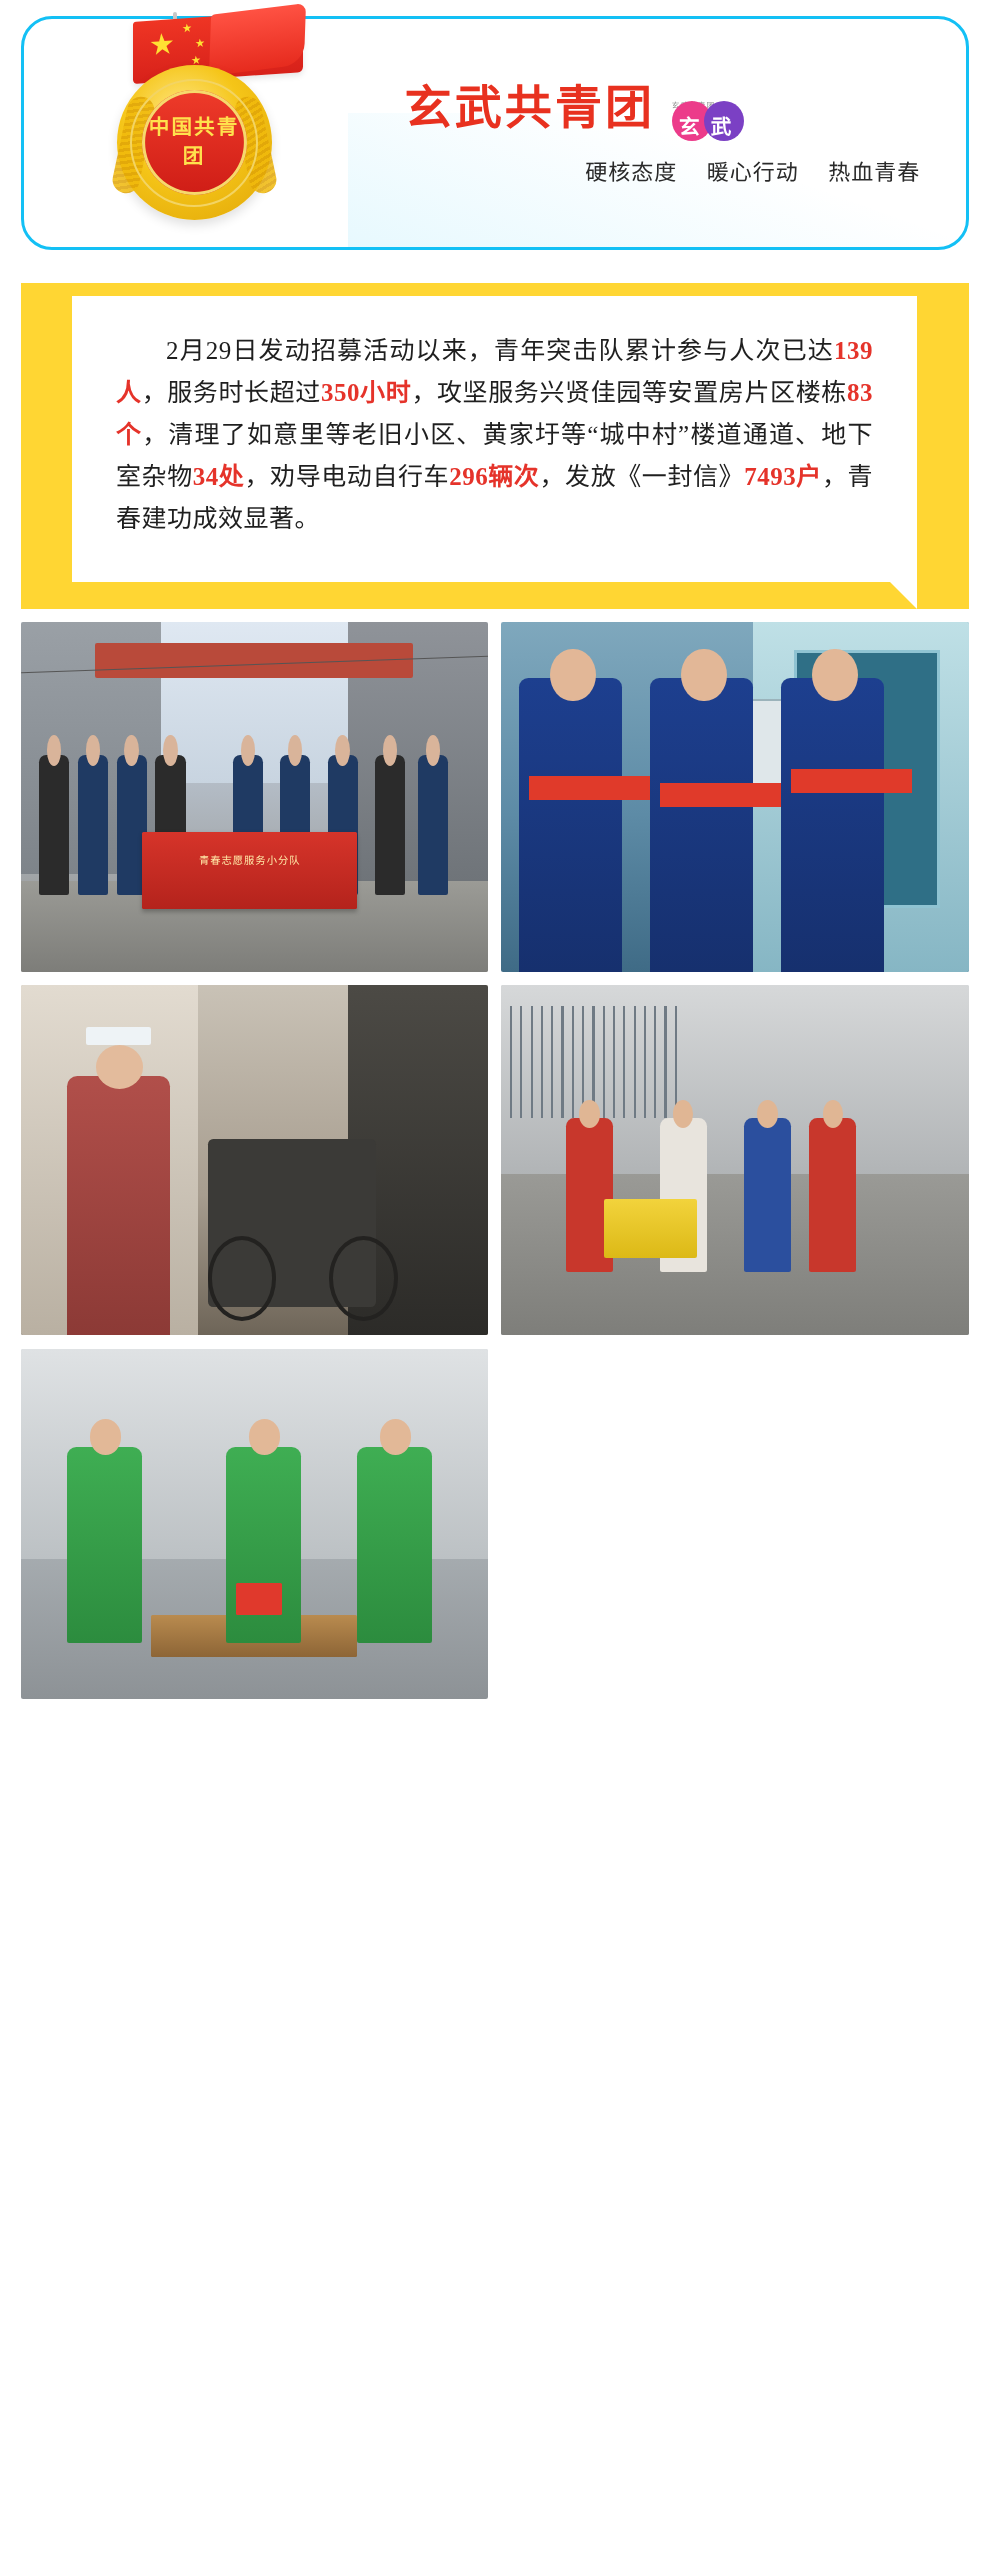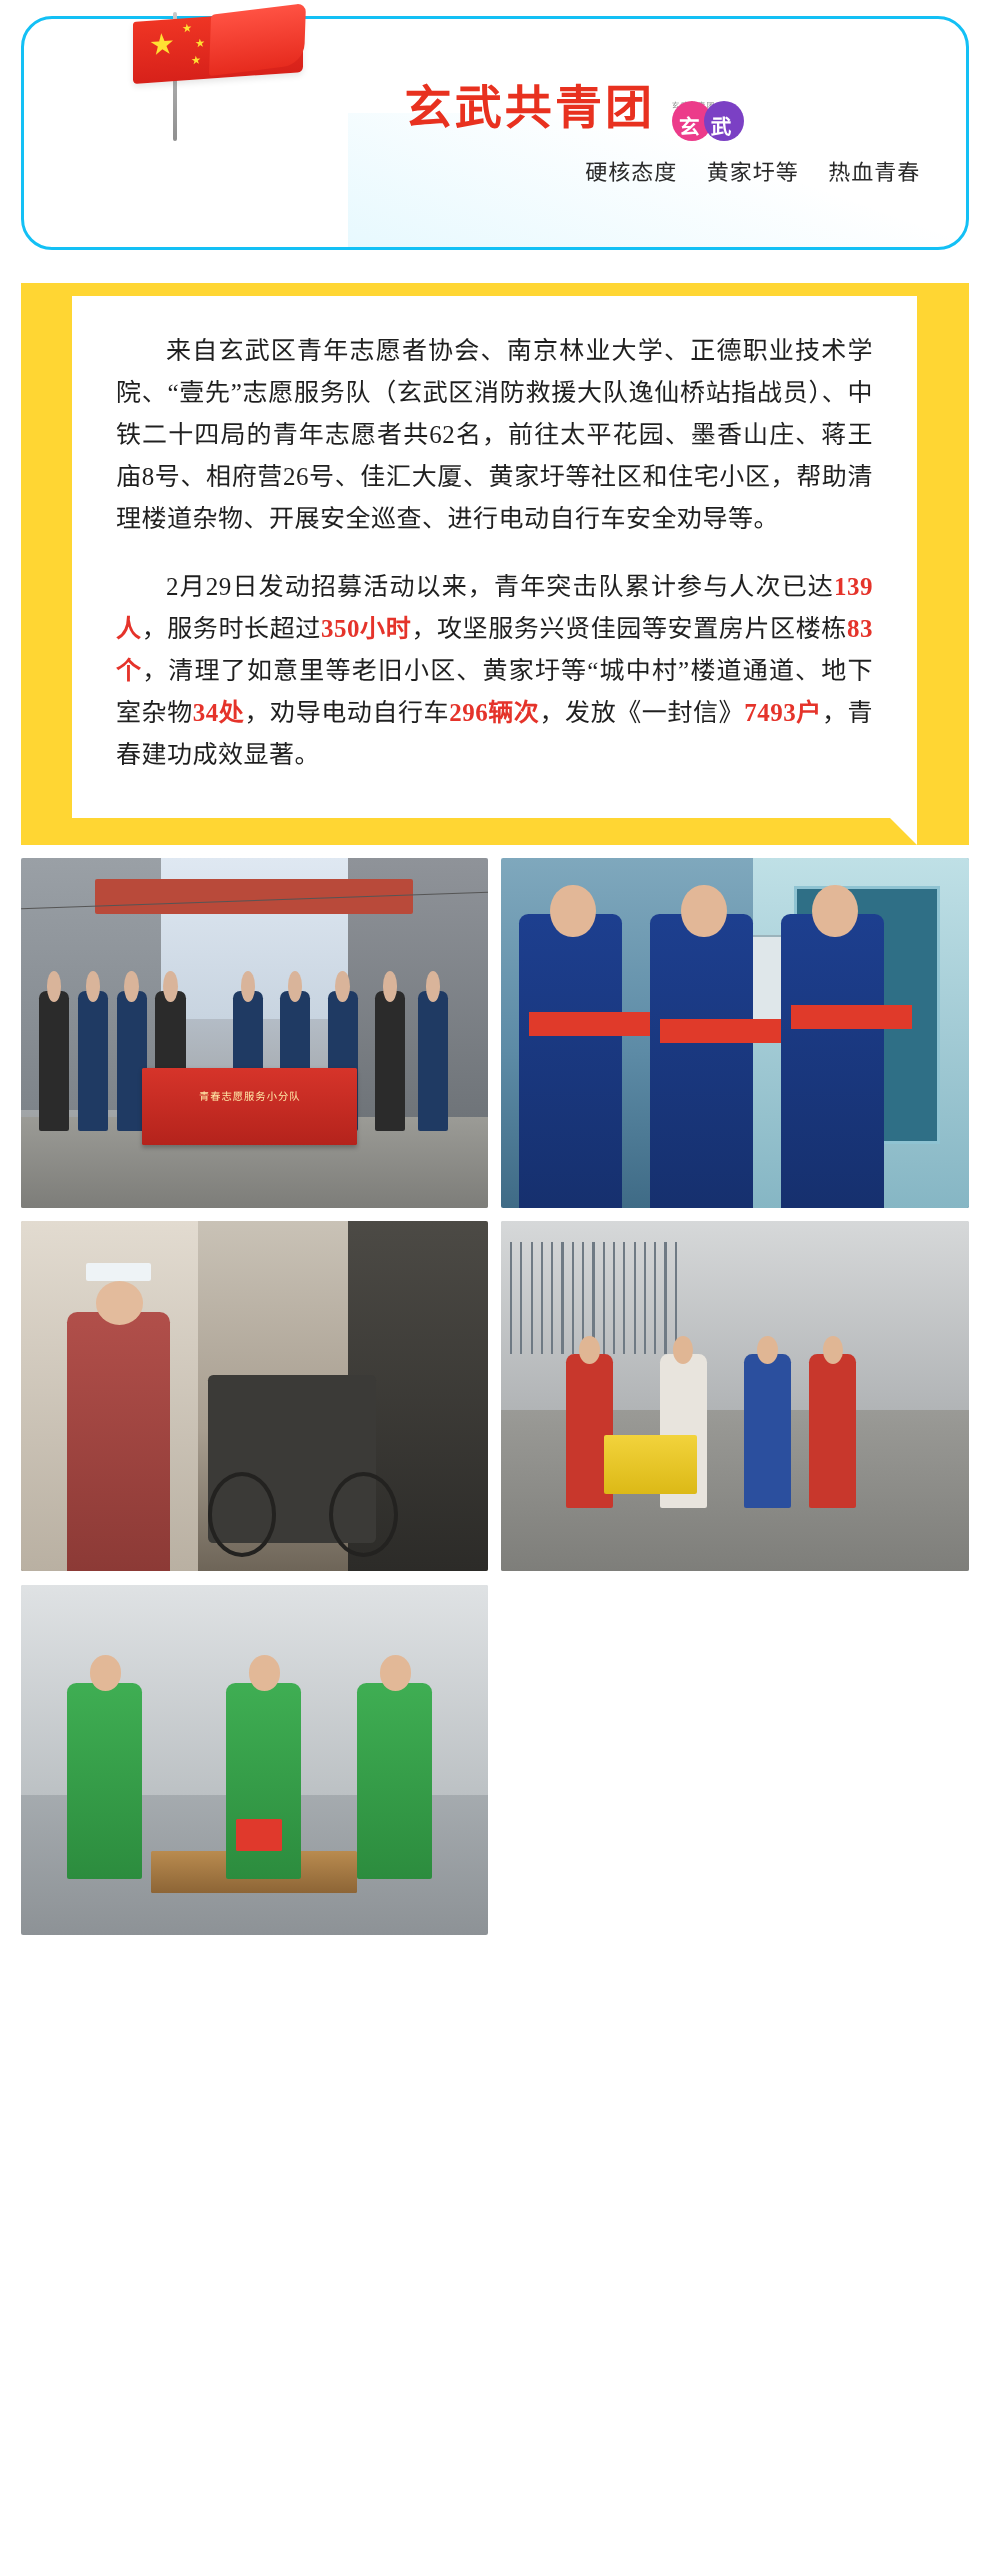--- a/index.html
+++ b/index.html
@@ -378,46 +378,53 @@
       <div class="emblem">
         <div class="flag">
           <div class="pole"></div>
           <div class="cloth"></div>
           <div class="cloth2"></div>
           <div class="star">★</div>
           <div class="star small s1">★</div>
           <div class="star small s2">★</div>
           <div class="star small s3">★</div>
         </div>
+        <div class="badge">
+          <div class="wheat-l"></div>
+          <div class="wheat-r"></div>
+          <div class="ring"></div>
+          <div class="inner">
+            <div class="inner-text">中国共青团</div>
+          </div>
+        </div>
       </div>
 
       <div class="title-wrap">
         <span class="main-title">玄武共青团</span>
         <span class="logo-mark">
           <span class="logo-circles">
             <span class="c c1"></span>
             <span class="c c2"></span>
             <span class="gx">玄</span>
             <span class="gw">武</span>
           </span>
           <span class="logo-sub">玄武共青团</span>
         </span>
 
         <div class="slogan">
           <span>硬核态度</span>
-          <span>黄家圩等</span>
+          <span>暖心行动</span>
           <span>热血青春</span>
         </div>
       </div>
     </div>
   </div>
 
   <div class="yellow-band">
     <div class="white-card">
-      <p class="para" id="para-1"><span>来自玄武区青年志愿者协会、南京林业大学、正德职业技术学院、“壹先”志愿服务队（玄武区消防救援大队逸仙桥站指战员）、中铁二十四局的青年志愿者共</span><span>62</span><span>名，前往太平花园、墨香山庄、蒋王庙8号、相府营26号、佳汇大厦、黄家圩等社区和住宅小区，帮助清理楼道杂物、开展安全巡查、进行电动自行车安全劝导等。</span></p>
       <p class="para" id="para-2"><span>2月29日发动招募活动以来，青年突击队累计参与人次已达</span><span class="hl">139人</span><span>，服务时长超过</span><span class="hl">350小时</span><span>，攻坚服务兴贤佳园等安置房片区楼栋</span><span class="hl">83个</span><span>，清理了如意里等老旧小区、黄家圩等“城中村”楼道通道、地下室杂物</span><span class="hl">34处</span><span>，劝导电动自行车</span><span class="hl">296辆次</span><span>，发放《一封信》</span><span class="hl">7493户</span><span>，青春建功成效显著。</span></p>
       <div class="corner-fold"></div>
     </div>
   </div>
 
   <div class="photos">
 
     <div class="photo p1">
       <div class="bldgL"></div>
       <div class="bldgR"></div>

